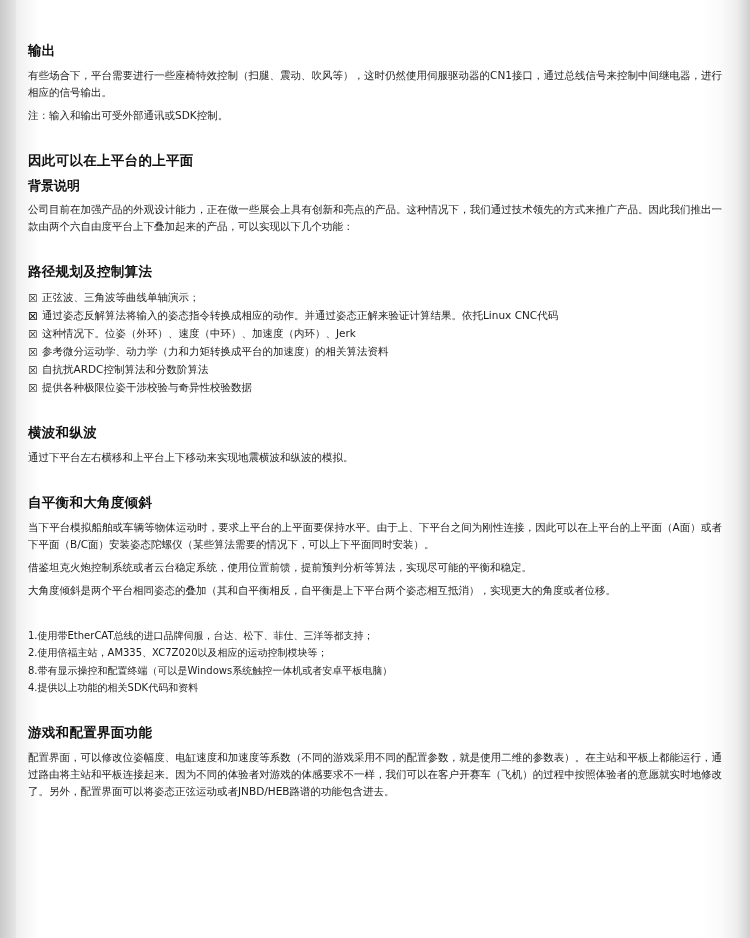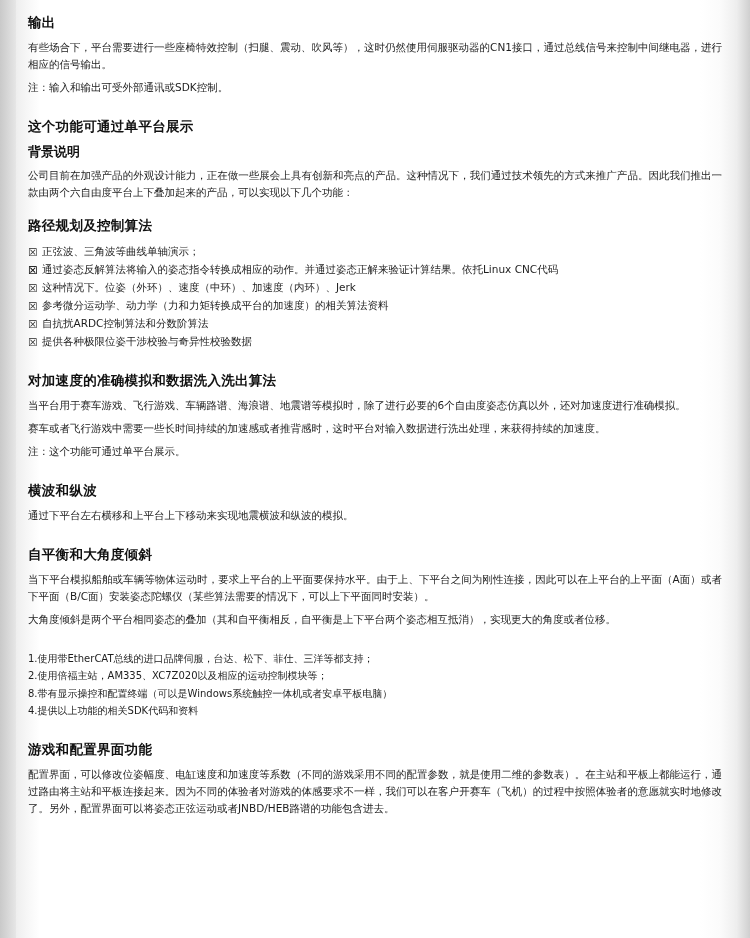--- a/index.html
+++ b/index.html
@@ -54,20 +54,21 @@
   }
   p.para {
     font-size: 10.5px;
     line-height: 1.62;
     margin: 0 0 6px 0;
     color: #1d1d1d;
     text-align: justify;
   }
   .block {
     margin-bottom: 22px;
+    margin-top: 28px;
   }
   .block.tight {
     margin-bottom: 16px;
   }
   ul.check-list {
     list-style: none;
     margin: 0;
     padding: 0;
   }
   ul.check-list li {
@@ -106,21 +107,21 @@
 
   <div class="content">
 
     <div class="block">
       <h2 class="sec-title">输出</h2>
       <p class="para">有些场合下，平台需要进行一些座椅特效控制（扫腿、震动、吹风等），这时仍然使用伺服驱动器的CN1接口，通过总线信号来控制中间继电器，进行相应的信号输出。</p>
       <p class="para">注：输入和输出可受外部通讯或SDK控制。</p>
     </div>
 
     <div class="block tight">
-      <h2 class="sec-title">这个功能可通过单平台展示</h2>
+      <h2 class="sec-title">因此可以在上平台的上平面</h2>
       <h3 class="sub-title">背景说明</h3>
       <p class="para">公司目前在加强产品的外观设计能力，正在做一些展会上具有创新和亮点的产品。这种情况下，我们通过技术领先的方式来推广产品。因此我们推出一款由两个六自由度平台上下叠加起来的产品，可以实现以下几个功能：</p>
     </div>
 
     <div class="block">
       <h2 class="sec-title">路径规划及控制算法</h2>
       <ul class="check-list">
         <li>
           <span class="box">☒</span>
           <span>正弦波、三角波等曲线单轴演示；</span>
@@ -144,35 +145,30 @@
           <span class="box">☒</span>
           <span>自抗扰ARDC控制算法和分数阶算法</span>
         </li>
         <li>
           <span class="box">☒</span>
           <span>提供各种极限位姿干涉校验与奇异性校验数据</span>
         </li>
       </ul>
     </div>
 
-    <div class="block">
-      <h2 class="sec-title">对加速度的准确模拟和数据洗入洗出算法</h2>
-      <p class="para">当平台用于赛车游戏、飞行游戏、车辆路谱、海浪谱、地震谱等模拟时，除了进行必要的6个自由度姿态仿真以外，还对加速度进行准确模拟。</p>
-      <p class="para">赛车或者飞行游戏中需要一些长时间持续的加速感或者推背感时，这时平台对输入数据进行洗出处理，来获得持续的加速度。</p>
-      <p class="para">注：这个功能可通过单平台展示。</p>
-    </div>
 
     <div class="block">
       <h2 class="sec-title">横波和纵波</h2>
       <p class="para">通过下平台左右横移和上平台上下移动来实现地震横波和纵波的模拟。</p>
     </div>
 
     <div class="block">
       <h2 class="sec-title">自平衡和大角度倾斜</h2>
       <p class="para">当下平台模拟船舶或车辆等物体运动时，要求上平台的上平面要保持水平。由于上、下平台之间为刚性连接，因此可以在上平台的上平面（A面）或者下平面（B/C面）安装姿态陀螺仪（某些算法需要的情况下，可以上下平面同时安装）。</p>
+      <p class="para">借鉴坦克火炮控制系统或者云台稳定系统，使用位置前馈，提前预判分析等算法，实现尽可能的平衡和稳定。</p>
       <p class="para">大角度倾斜是两个平台相同姿态的叠加（其和自平衡相反，自平衡是上下平台两个姿态相互抵消），实现更大的角度或者位移。</p>
     </div>
 
     <div class="block">
       <ol class="num-list">
         <li>1.使用带EtherCAT总线的进口品牌伺服，台达、松下、菲仕、三洋等都支持；</li>
         <li>2.使用倍福主站，AM335、XC7Z020以及相应的运动控制模块等；</li>
         <li>8.带有显示操控和配置终端（可以是Windows系统触控一体机或者安卓平板电脑）</li>
         <li>4.提供以上功能的相关SDK代码和资料</li>
       </ol>

